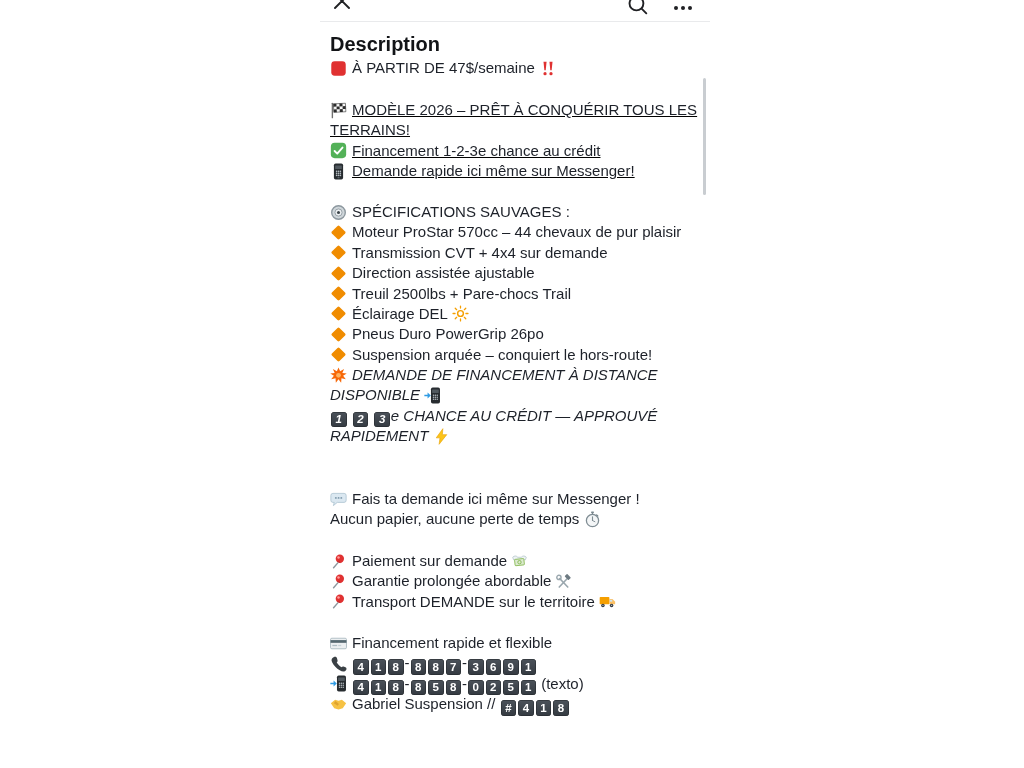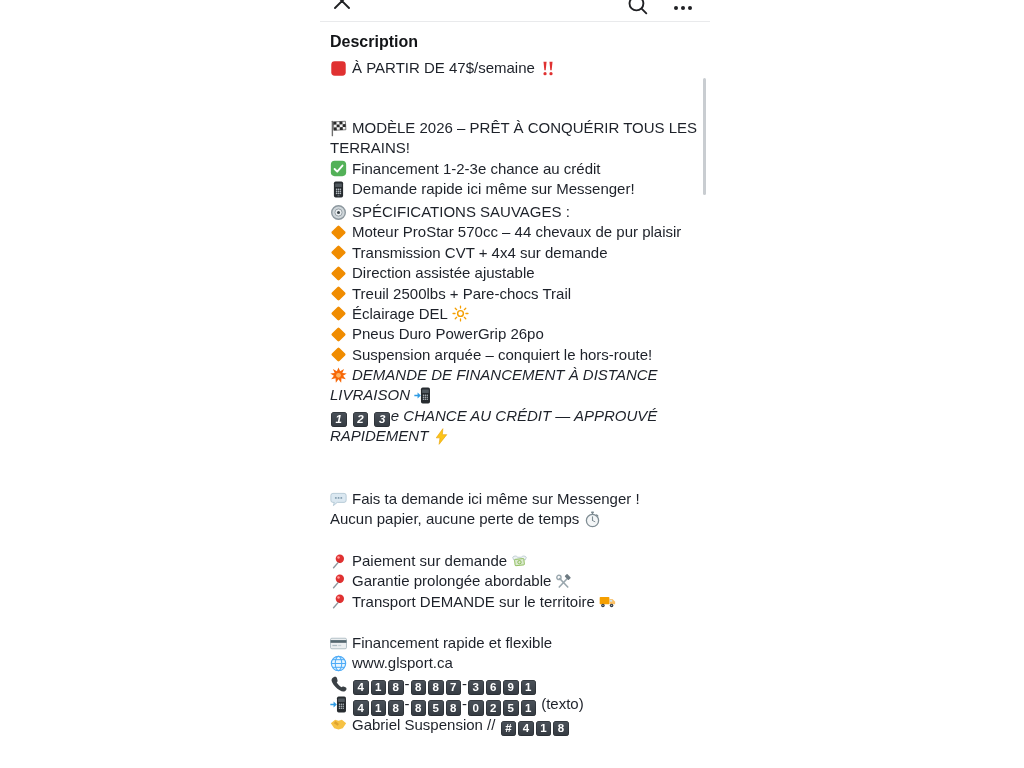--- a/index.html
+++ b/index.html
@@ -3,21 +3,21 @@
 <meta charset="utf-8">
 <style>
   html,body{margin:0;padding:0;}
   body{width:1024px;height:768px;background:#ffffff;overflow:hidden;position:relative;
        font-family:"Liberation Sans",sans-serif;-webkit-font-smoothing:antialiased;}
   
   .topbar-icon{position:absolute;}
   .divider{position:absolute;left:320px;top:21px;width:390px;height:1px;background:#e9eaec;}
   
   .scroll-area{position:absolute;left:320px;top:22px;width:390px;height:746px;overflow:hidden;}
-  .heading{position:absolute;left:10px;top:11px;font-size:16px;font-weight:bold;color:#121417;}
+  .heading{position:absolute;left:10px;top:11px;font-size:20px;font-weight:bold;color:#121417;}
   .blk{position:absolute;left:10px;white-space:pre;}
   .ln{height:20.4px;line-height:20.4px;font-size:15px;color:#1d2129;white-space:pre;}
   .ln > .ico:first-child{margin-right:5px;}
   .ico{display:inline-block;width:17px;height:17px;vertical-align:-3.5px;}
   .ico svg{display:block;}
   .key{display:inline-flex;align-items:center;justify-content:center;width:15.5px;height:15.5px;
        border-radius:3.5px;background:linear-gradient(180deg,#4b525a 0%,#343a41 100%);
        color:#ffffff;font-size:11.5px;font-weight:bold;margin:0 1px;vertical-align:-2.5px;
        box-shadow:inset 0 0 0 0.5px #22262a;}
   .scrollbar-thumb{position:absolute;left:383px;top:56px;width:3px;height:117px;
@@ -54,21 +54,21 @@
       <div class="blk" style="top: 36px; text-align: right;"><div class="ln"><span class="ico"><svg viewBox="0 0 20 20" width="17" height="17">
               <rect x="1.5" y="1.5" width="17" height="17" rx="4" fill="#e03131"></rect>
             </svg></span><span>À PARTIR DE 47$/semaine </span><span class="ico"><svg viewBox="0 0 20 20" width="17" height="17">
               <g fill="#e03131">
                 <path d="M5.3 2 h3.6 l-1 10.2 h-1.6 z"></path>
                 <circle cx="7.1" cy="16.1" r="1.9"></circle>
                 <path d="M12.3 2 h3.6 l-1 10.2 h-1.6 z"></path>
                 <circle cx="14.1" cy="16.1" r="1.9"></circle>
               </g>
             </svg></span></div></div>
-      <div class="blk" style="top: 96px;"><div class="ln"><span class="ico"><svg viewBox="0 0 20 20" width="17" height="17">
+      <div class="blk" style="top: 78px; text-decoration: underline;"><div class="ln"><span class="ico"><svg viewBox="0 0 20 20" width="17" height="17">
               <rect x="2" y="0.8" width="1.6" height="18.4" rx="0.8" fill="#6f6f6f"></rect>
               <g transform="rotate(-3 4 3)">
                 <rect x="4" y="2.2" width="14.2" height="10" fill="#f5f5f5" stroke="#333333" stroke-width="0.7"></rect>
                 <g fill="#2b2b2b">
                   <rect x="4" y="2.2" width="3.55" height="3.33"></rect>
                   <rect x="11.1" y="2.2" width="3.55" height="3.33"></rect>
                   <rect x="7.55" y="5.53" width="3.55" height="3.33"></rect>
                   <rect x="14.65" y="5.53" width="3.55" height="3.33"></rect>
                   <rect x="4" y="8.86" width="3.55" height="3.33"></rect>
                   <rect x="11.1" y="8.86" width="3.55" height="3.33"></rect>
@@ -120,21 +120,21 @@
                 <path d="M5.5 14.5 L3.8 16.2"></path>
               </g>
             </svg></span></div><div class="ln"><span class="ico"><svg viewBox="0 0 20 20" width="17" height="17">
               <rect x="3.7" y="3.7" width="12.6" height="12.6" rx="1.6" fill="#f08c00" transform="rotate(45 10 10)"></rect>
             </svg></span><span>Pneus Duro PowerGrip 26po</span></div><div class="ln"><span class="ico"><svg viewBox="0 0 20 20" width="17" height="17">
               <rect x="3.7" y="3.7" width="12.6" height="12.6" rx="1.6" fill="#f08c00" transform="rotate(45 10 10)"></rect>
             </svg></span><span>Suspension arquée – conquiert le hors-route!</span></div></div>
       <div class="blk" style="top: 343px; font-style: italic;"><div class="ln"><span class="ico"><svg viewBox="0 0 20 20" width="17" height="17">
               <path d="M10 0.5 L11.9 5 L16.6 2.3 L14.5 7 L19.7 7.6 L15.4 10.2 L18.6 14.4 L13.5 13.2 L13.1 18.6 L10 14.3 L6.9 18.6 L6.5 13.2 L1.4 14.4 L4.6 10.2 L0.3 7.6 L5.5 7 L3.4 2.3 L8.1 5 Z" fill="#f76707"></path>
               <circle cx="10" cy="9.8" r="2.8" fill="#ffb25e"></circle>
-            </svg></span><span>DEMANDE DE FINANCEMENT À DISTANCE</span></div><div class="ln"><span>LIVRAISON </span><span class="ico"><svg viewBox="0 0 20 20" width="17" height="17">
+            </svg></span><span>DEMANDE DE FINANCEMENT À DISTANCE</span></div><div class="ln"><span>DISPONIBLE </span><span class="ico"><svg viewBox="0 0 20 20" width="17" height="17">
               <rect x="8.2" y="0.7" width="10.6" height="18.6" rx="2" fill="#272c30"></rect>
               <rect x="9.6" y="2.8" width="7.8" height="4.2" rx="0.5" fill="#51595f"></rect>
               <g fill="#b4bbc1">
                 <circle cx="11.2" cy="9.6" r="0.9"></circle>
                 <circle cx="13.4" cy="9.6" r="0.9"></circle>
                 <circle cx="15.6" cy="9.6" r="0.9"></circle>
                 <circle cx="11.2" cy="12" r="0.9"></circle>
                 <circle cx="13.4" cy="12" r="0.9"></circle>
                 <circle cx="15.6" cy="12" r="0.9"></circle>
                 <circle cx="11.2" cy="14.4" r="0.9"></circle>
@@ -196,26 +196,20 @@
               <circle cx="14.8" cy="14.6" r="2.1" fill="#343a40"></circle>
               <circle cx="4.6" cy="14.6" r="0.8" fill="#adb5bd"></circle>
               <circle cx="14.8" cy="14.6" r="0.8" fill="#adb5bd"></circle>
             </svg></span></div></div>
       <div class="blk" style="top: 611px;"><div class="ln"><span class="ico"><svg viewBox="0 0 20 20" width="17" height="17">
               <rect x="0.6" y="3.8" width="18.8" height="12.4" rx="1.6" fill="#eceff1" stroke="#9fb0b8" stroke-width="0.9"></rect>
               <rect x="0.6" y="6" width="18.8" height="3.2" fill="#54676f"></rect>
               <rect x="2.8" y="11.6" width="5.6" height="1.5" fill="#aebcc3"></rect>
               <rect x="9.6" y="11.6" width="3.6" height="1.5" fill="#c6d1d6"></rect>
             </svg></span><span>Financement rapide et flexible</span></div><div class="ln"><span class="ico"><svg viewBox="0 0 20 20" width="17" height="17">
-              <circle cx="10" cy="10" r="8.4" fill="#e7f5ff" stroke="#4dabf7" stroke-width="1.4"></circle>
-              <ellipse cx="10" cy="10" rx="3.8" ry="8.4" fill="none" stroke="#4dabf7" stroke-width="1.2"></ellipse>
-              <path d="M1.6 10 H18.4" stroke="#4dabf7" stroke-width="1.2"></path>
-              <path d="M2.8 5.5 H17.2" stroke="#4dabf7" stroke-width="1.2"></path>
-              <path d="M2.8 14.5 H17.2" stroke="#4dabf7" stroke-width="1.2"></path>
-            </svg></span><span>www.glsport.ca</span></div><div class="ln"><span class="ico"><svg viewBox="0 0 20 20" width="17" height="17">
               <path d="M4.2 2.6 C6.4 1.4 7.9 2.2 8.3 4 L8.9 6.4 C9.1 7.3 8.7 8 7.9 8.6 C9.3 11.3 11 13 13.6 14.3 C14.3 13.5 15 13.2 15.9 13.5 L18.2 14.3 C19.6 14.9 19.8 16.6 18.8 18 C17.4 20 14.2 19.8 11.5 18 C7.5 15.4 4.6 12.4 2.5 8.4 C1 5.4 2.3 3.6 4.2 2.6 Z" fill="#3a4045"></path>
             </svg></span><span class="key">4</span><span class="key">1</span><span class="key">8</span><span>-</span><span class="key">8</span><span class="key">8</span><span class="key">7</span><span>-</span><span class="key">3</span><span class="key">6</span><span class="key">9</span><span class="key">1</span></div><div class="ln"><span class="ico"><svg viewBox="0 0 20 20" width="17" height="17">
               <rect x="8.2" y="0.7" width="10.6" height="18.6" rx="2" fill="#272c30"></rect>
               <rect x="9.6" y="2.8" width="7.8" height="4.2" rx="0.5" fill="#51595f"></rect>
               <g fill="#b4bbc1">
                 <circle cx="11.2" cy="9.6" r="0.9"></circle>
                 <circle cx="13.4" cy="9.6" r="0.9"></circle>
                 <circle cx="15.6" cy="9.6" r="0.9"></circle>
                 <circle cx="11.2" cy="12" r="0.9"></circle>
                 <circle cx="13.4" cy="12" r="0.9"></circle>

